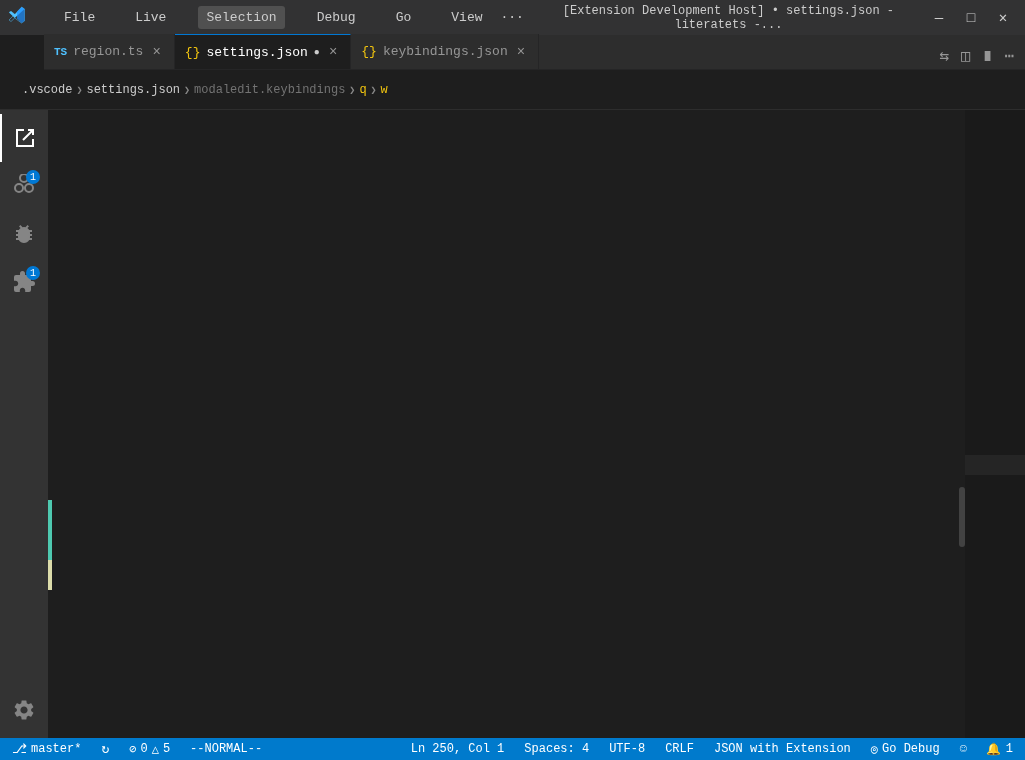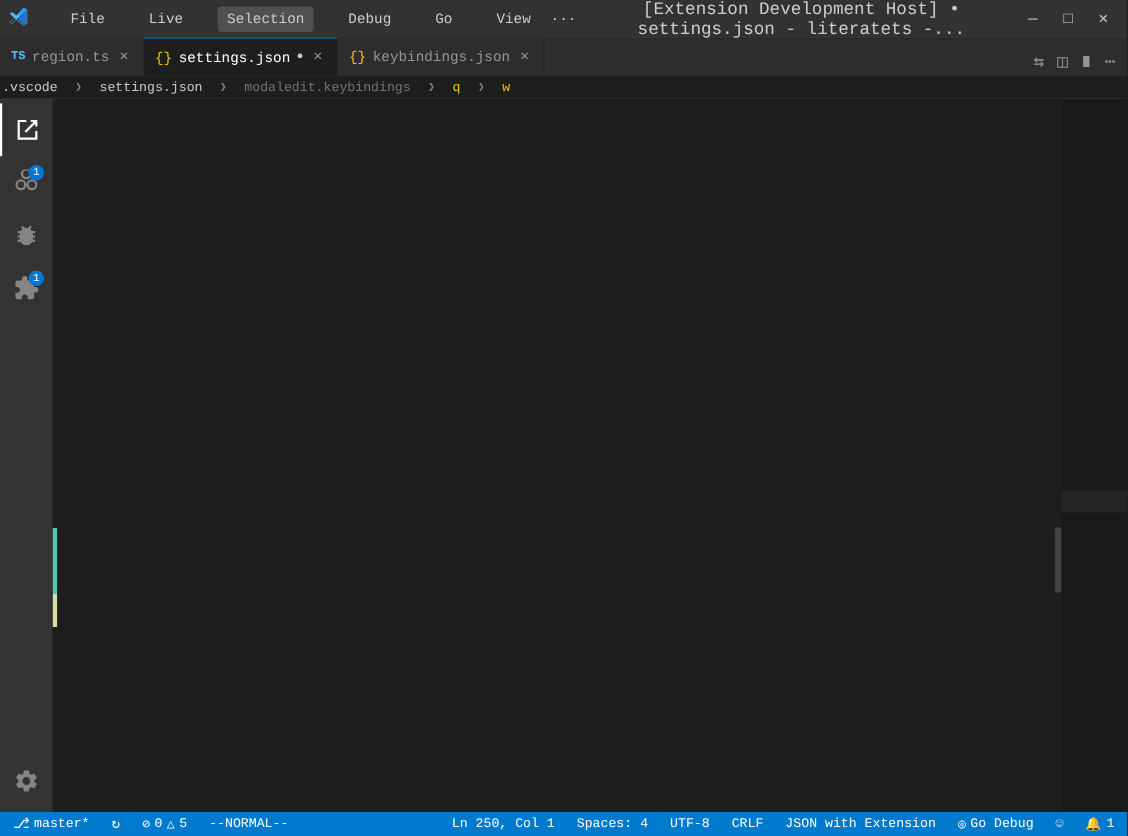--- a/index.html
+++ b/index.html
@@ -47,21 +47,21 @@
     #title-bar .menu-item.active { background: #505050; }
     #title-bar .dots {
       padding: 4px 8px;
       color: #cccccc;
       font-size: 13px;
     }
     #title-bar .title-text {
       flex: 1;
       text-align: center;
       color: #cccccc;
-      font-size: 16px;
+      font-size: 12px;
     }
     #title-bar .window-controls {
       display: flex;
       gap: 4px;
     }
     #title-bar .win-btn {
       width: 28px;
       height: 28px;
       display: flex;
       align-items: center;
@@ -73,20 +73,21 @@
     }
 
     
     #tab-bar {
       height: 35px;
       background: #2d2d2d;
       display: flex;
       align-items: flex-end;
       flex-shrink: 0;
       border-bottom: 1px solid #252526;
+      margin-left: 44px;
     }
     .tab {
       height: 35px;
       display: flex;
       align-items: center;
       padding: 0 10px;
       background: #2d2d2d;
       color: #969696;
       font-size: 13px;
       cursor: pointer;
@@ -120,29 +121,29 @@
     .tab-action-btn {
       color: #969696;
       font-size: 16px;
       cursor: pointer;
       padding: 3px;
       border-radius: 3px;
     }
 
     
     #breadcrumb {
-      height: 20px;
-      background: #1e1e1e;
-      display: flex;
-      align-items: center;
-      padding: 0 2px;
+      height: 40px;
+      background: #1e1e1e;
+      display: flex;
+      align-items: center;
+      padding: 0 22px;
       font-size: 12px;
       color: #cccccc;
       flex-shrink: 0;
-      gap: 16px;
+      gap: 4px;
       border-bottom: 1px solid #2d2d2d;
     }
     .breadcrumb-sep { color: #888; font-size: 10px; }
     .breadcrumb-item { cursor: pointer; }
 
     
     #main-area {
       display: flex;
       flex: 1;
       overflow: hidden;

